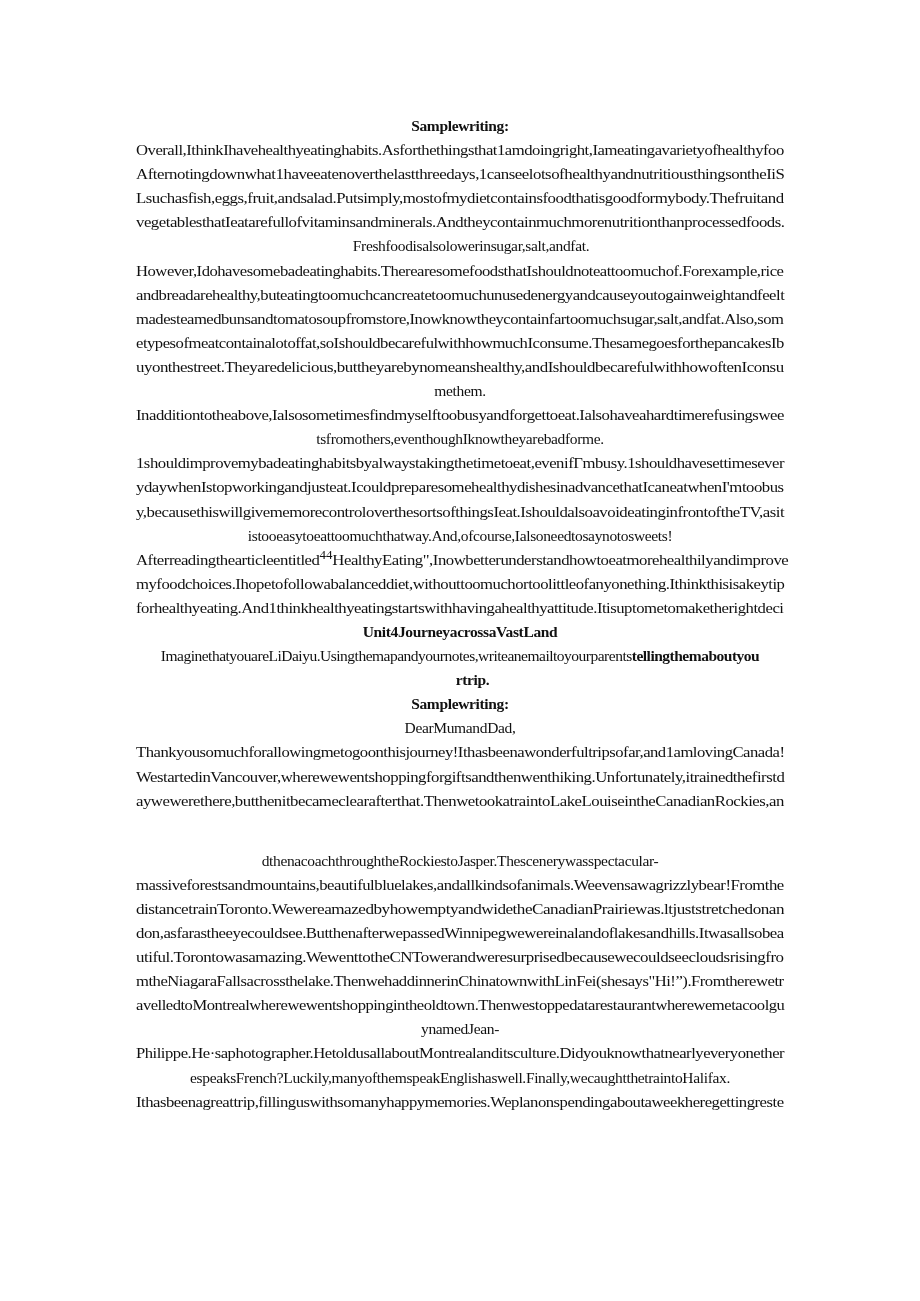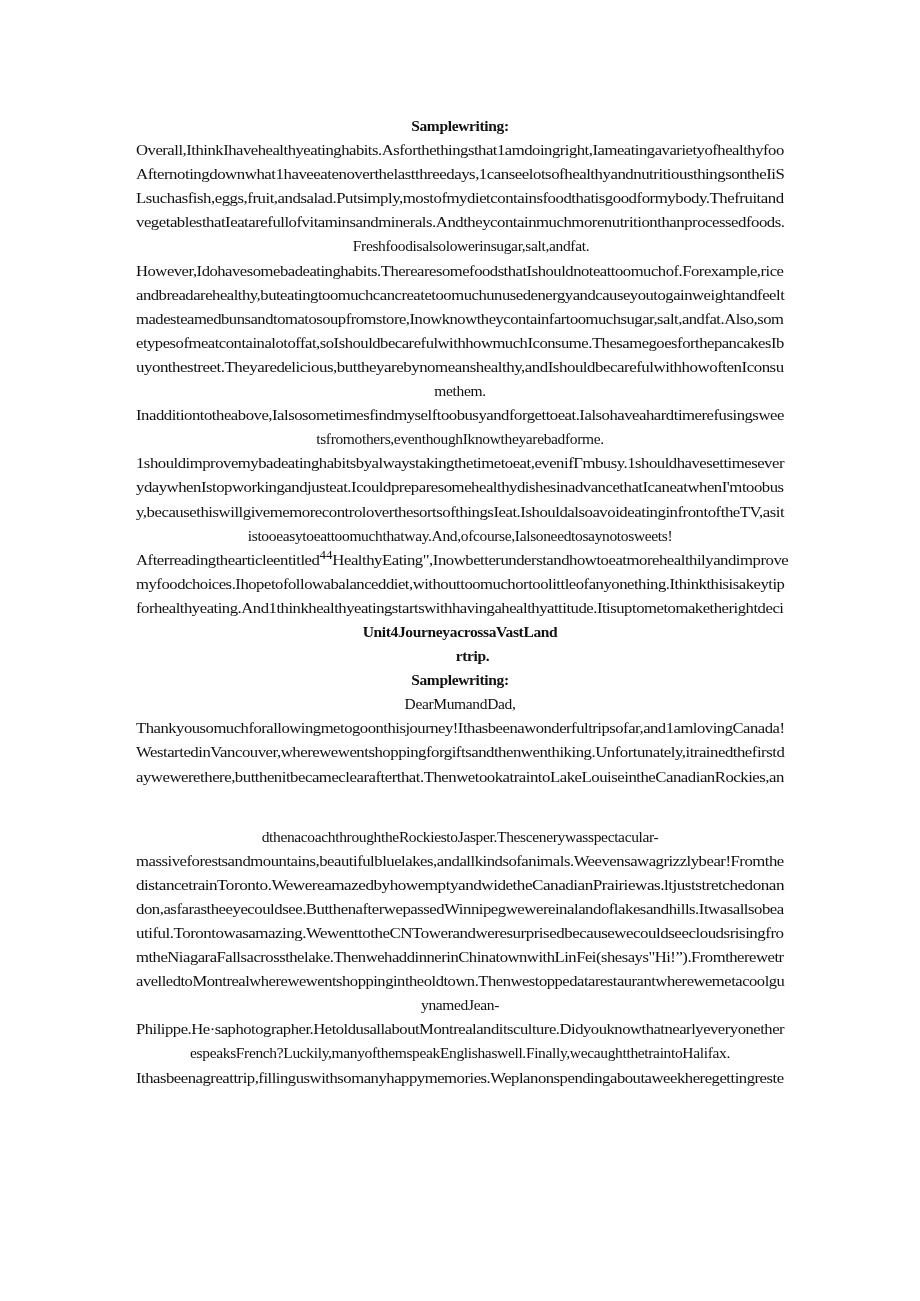--- a/index.html
+++ b/index.html
@@ -72,20 +72,21 @@
   <span class="line full" style="display: block; transform: scaleX(1.0836);">y,becausethiswillgivememorecontroloverthesortsofthingsIeat.IshouldalsoavoideatinginfrontoftheTV,asit</span>
   <span class="line" style="display: block;">istooeasytoeattoomuchthatway.And,ofcourse,Ialsoneedtosaynotosweets!</span>
 
   <span class="line full" style="display: block; transform: scaleX(1.08);"><span>Afterreadingthearticleentitled</span><sup class="q">44</sup><span>HealthyEating",Inowbetterunderstandhowtoeatmorehealthilyandimprove</span></span>
 
   <span class="line full" style="display: block; transform: scaleX(1.0764);">myfoodchoices.Ihopetofollowabalanceddiet,withouttoomuchortoolittleofanyonething.Ithinkthisisakeytip</span>
   <span class="line full" style="display: block; transform: scaleX(1.0764);">forhealthyeating.And1thinkhealthyeatingstartswithhavingahealthyattitude.Itisuptometomaketherightdeci</span>
 
   <span class="line bold" style="display: block;">Unit4JourneyacrossaVastLand</span>
 
+  <span class="line" style="letter-spacing: -0.5px; display: block;"><span>ImaginethatyouareLiDaiyu.Usingthemapandyournotes,writeanemailtoyourparents</span><span class="bold">tellingthemaboutyou</span></span>
   <span class="line bold" style="display: block; margin-left: 25px;">rtrip.</span>
 
   <span class="line bold" style="display: block;">Samplewriting:</span>
   <span class="line" style="display: block;">DearMumandDad,</span>
 
   <span class="line full" style="display: block; transform: scaleX(1.0728);">Thankyousomuchforallowingmetogoonthisjourney!Ithasbeenawonderfultripsofar,and1amlovingCanada!</span>
   <span class="line full" style="display: block; transform: scaleX(1.0818);">WestartedinVancouver,wherewewentshoppingforgiftsandthenwenthiking.Unfortunately,itrainedthefirstd</span>
   <span class="line full" style="display: block; transform: scaleX(1.0818);">aywewerethere,butthenitbecameclearafterthat.ThenwetookatraintoLakeLouiseintheCanadianRockies,an</span>
   <span class="line" style="display: block; margin-top: 36px;">dthenacoachthroughtheRockiestoJasper.Thescenerywasspectacular-</span>
   <span class="line full" style="display: block; transform: scaleX(1.0782);">massiveforestsandmountains,beautifulbluelakes,andallkindsofanimals.Weevensawagrizzlybear!Fromthe</span>

